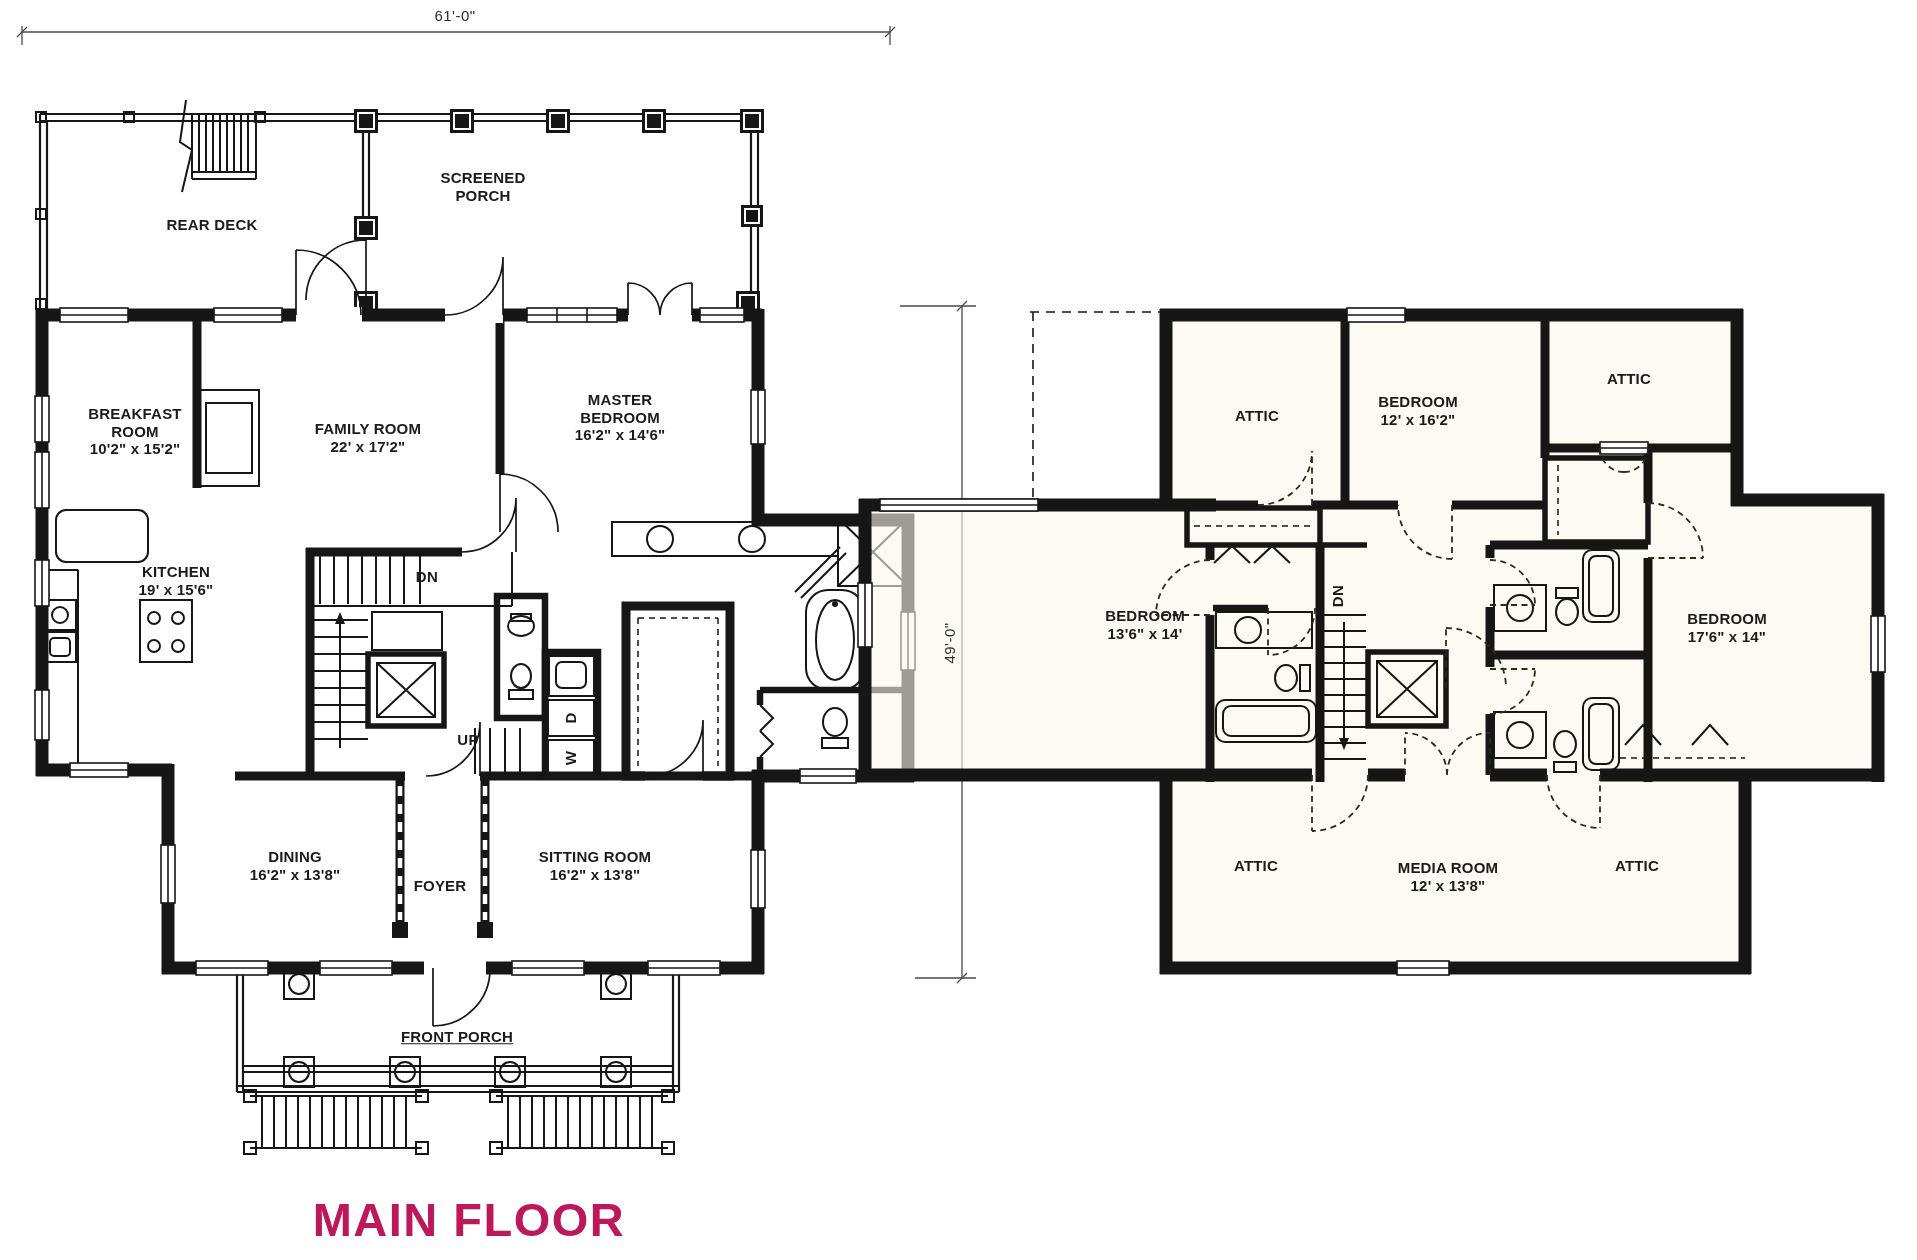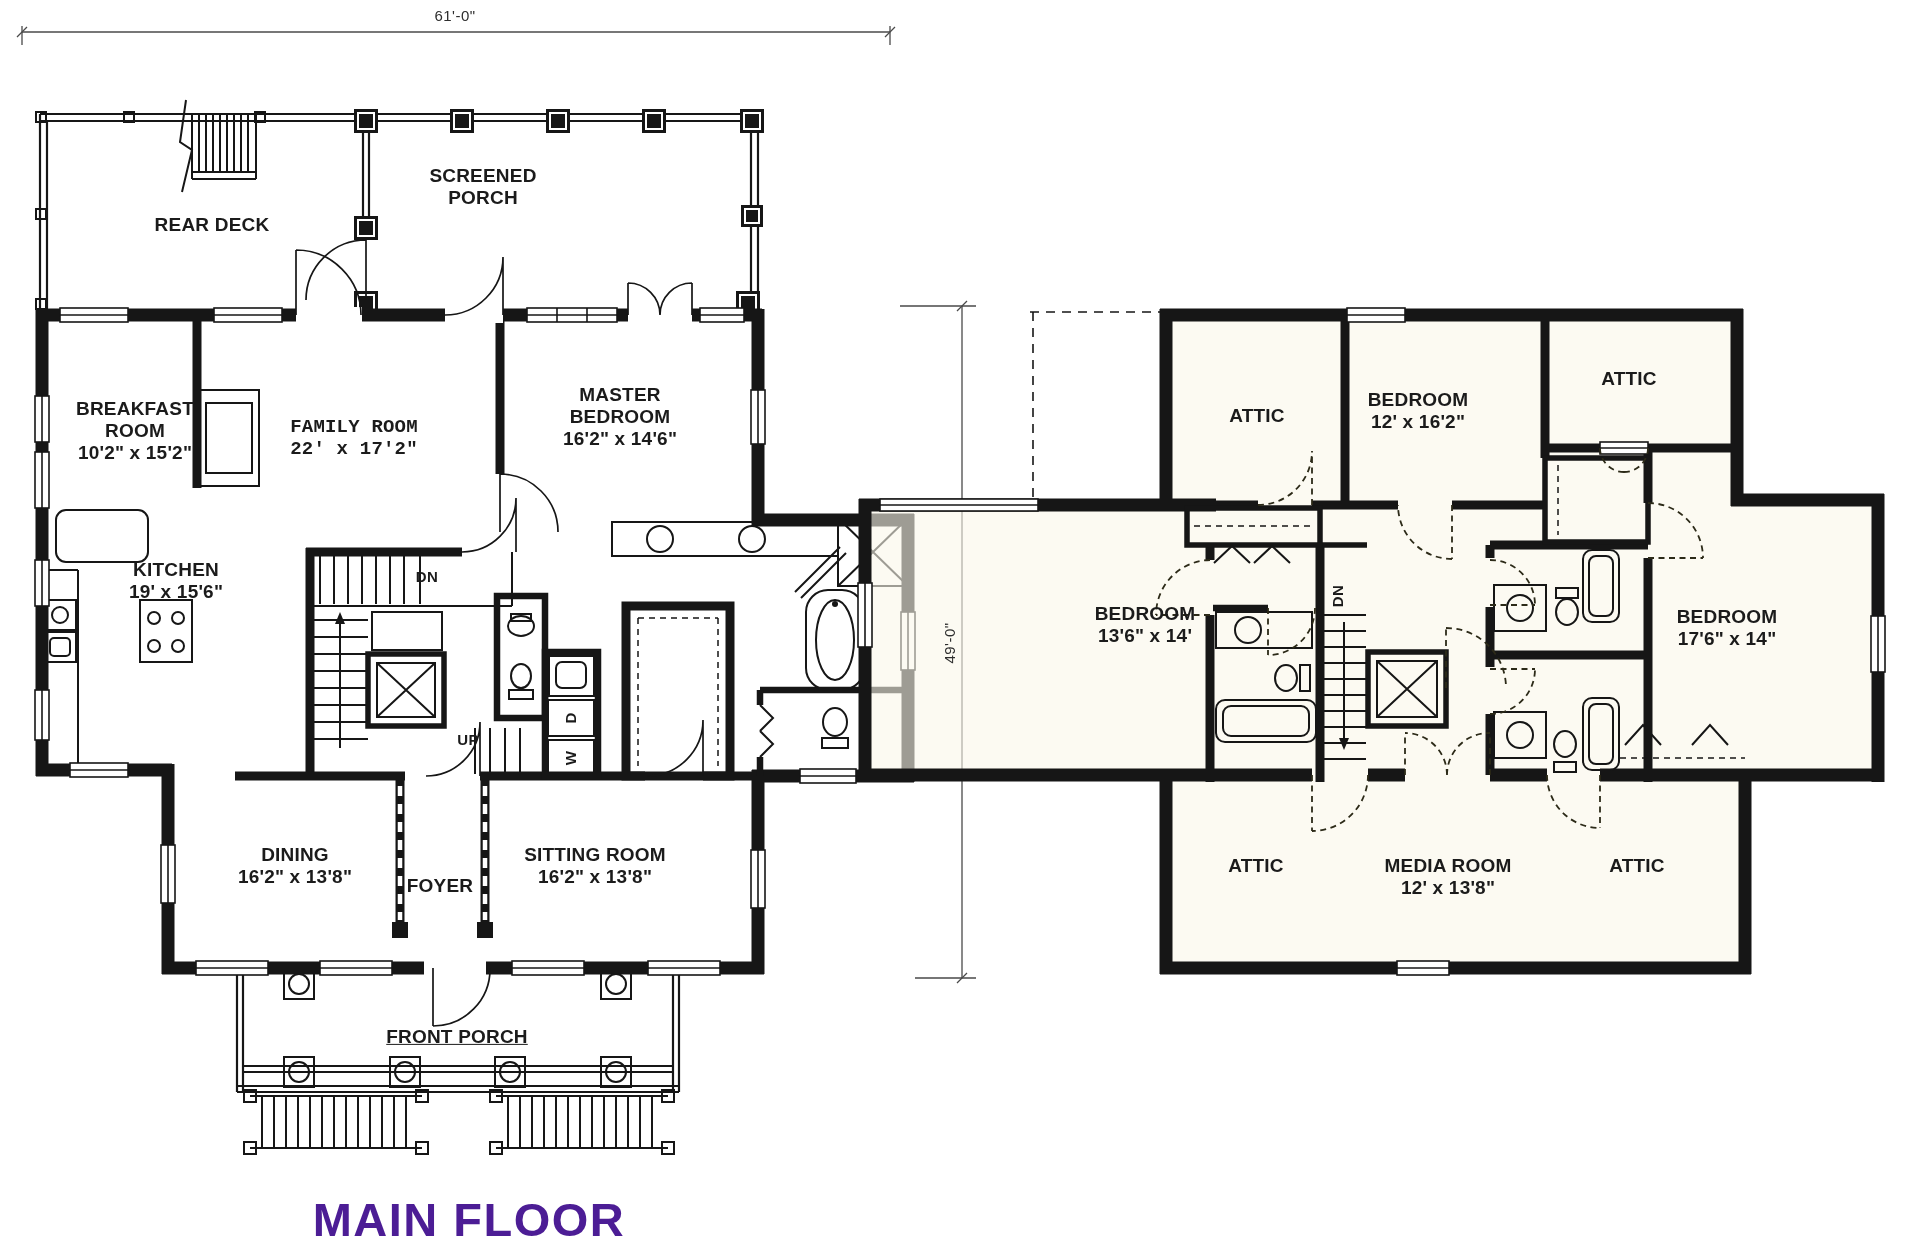--- a/index.html
+++ b/index.html
@@ -18,26 +18,26 @@
   .dsh{stroke:#161616;stroke-width:1.6;fill:none;stroke-dasharray:9 7}
   .dsh2{stroke:#161616;stroke-width:1.5;fill:none;stroke-dasharray:6 5}
   .blk{fill:#161616;stroke:none}
   .winr{fill:#ffffff;stroke:#161616;stroke-width:1.6}
   .winl{stroke:#161616;stroke-width:1.6}
   .dim{stroke:#4a4a4a;stroke-width:1.3;fill:none}
   .cream{fill:#faf7ea;opacity:.6;stroke:none}
   .wdash{stroke:#ffffff;stroke-width:4.5;fill:none;stroke-dasharray:10 8}
   
   .lbl{position:absolute;transform:translate(-50%,-50%);text-align:center;color:#1b1b1b;
-       font-weight:700;font-size:19px;line-height:1.17;letter-spacing:.2px;z-index:3;}
+       font-weight:700;font-size:15px;line-height:1.17;letter-spacing:.2px;z-index:3;}
   .lbl span{display:block;}
   .small{font-size:15px;letter-spacing:.4px;}
   .rot{transform:translate(-50%,-50%) rotate(-90deg);}
   .dimlbl{font-weight:400;font-size:15px;color:#2e2e2e;letter-spacing:.5px;}
-  .title{font-size:47px;letter-spacing:1.5px;white-space:nowrap;color:#4c1d95;}
+  .title{font-size:47px;letter-spacing:1.5px;white-space:nowrap;color:#be185d;}
 </style>
 </head>
 <body>
 
 <div class="canvas">
 
 <svg width="1917" height="1260" viewBox="0 0 1917 1260">
 
   <g>
 
@@ -425,21 +425,21 @@
 <div class="lbl" style="left:212px;top:225px;width:180px;">
       <span>REAR DECK</span>
     </div>
 <div class="lbl" style="left:483px;top:187px;width:120px;">
       <span>SCREENED PORCH</span>
     </div>
 <div class="lbl" style="left:135px;top:431px;width:132px;">
       <span>BREAKFAST ROOM</span>
       <span>10'2" x 15'2"</span>
     </div>
-<div class="lbl" style="left:354px;top:438px;width:220px;font-family:Liberation Mono, monospace;">
+<div class="lbl" style="left:368px;top:438px;width:220px;">
       <span>FAMILY ROOM</span>
       <span>22' x 17'2"</span>
     </div>
 <div class="lbl" style="left:620px;top:417px;width:136px;">
       <span>MASTER BEDROOM</span>
       <span>16'2" x 14'6"</span>
     </div>
 <div class="lbl" style="left:176px;top:581px;width:170px;">
       <span>KITCHEN</span>
       <span>19' x 15'6"</span>

